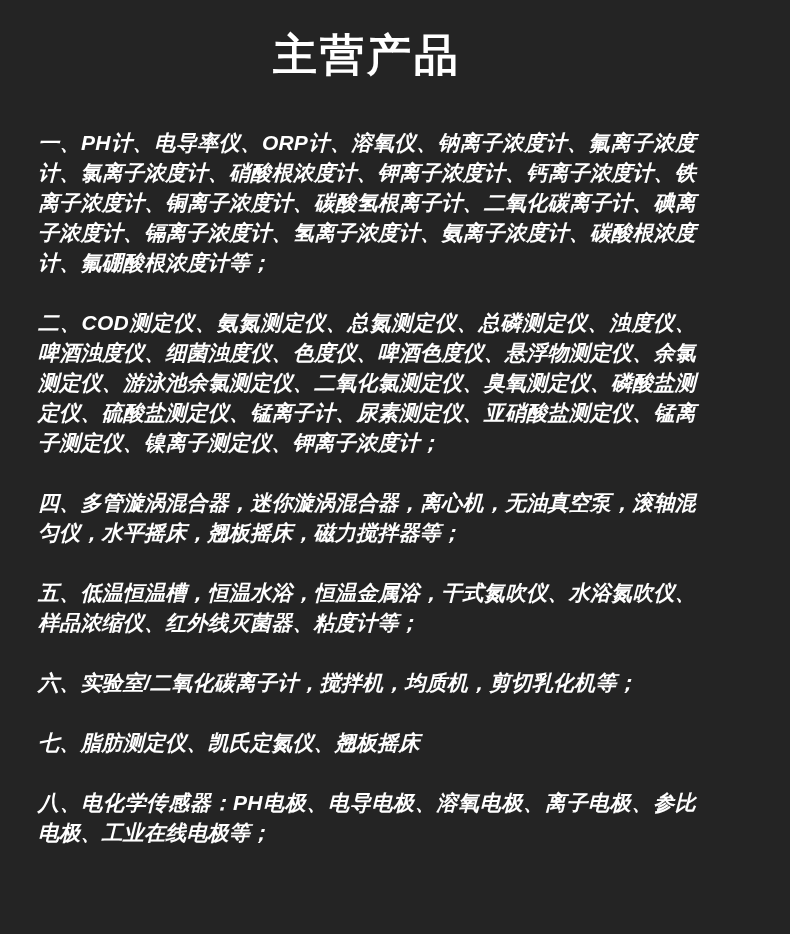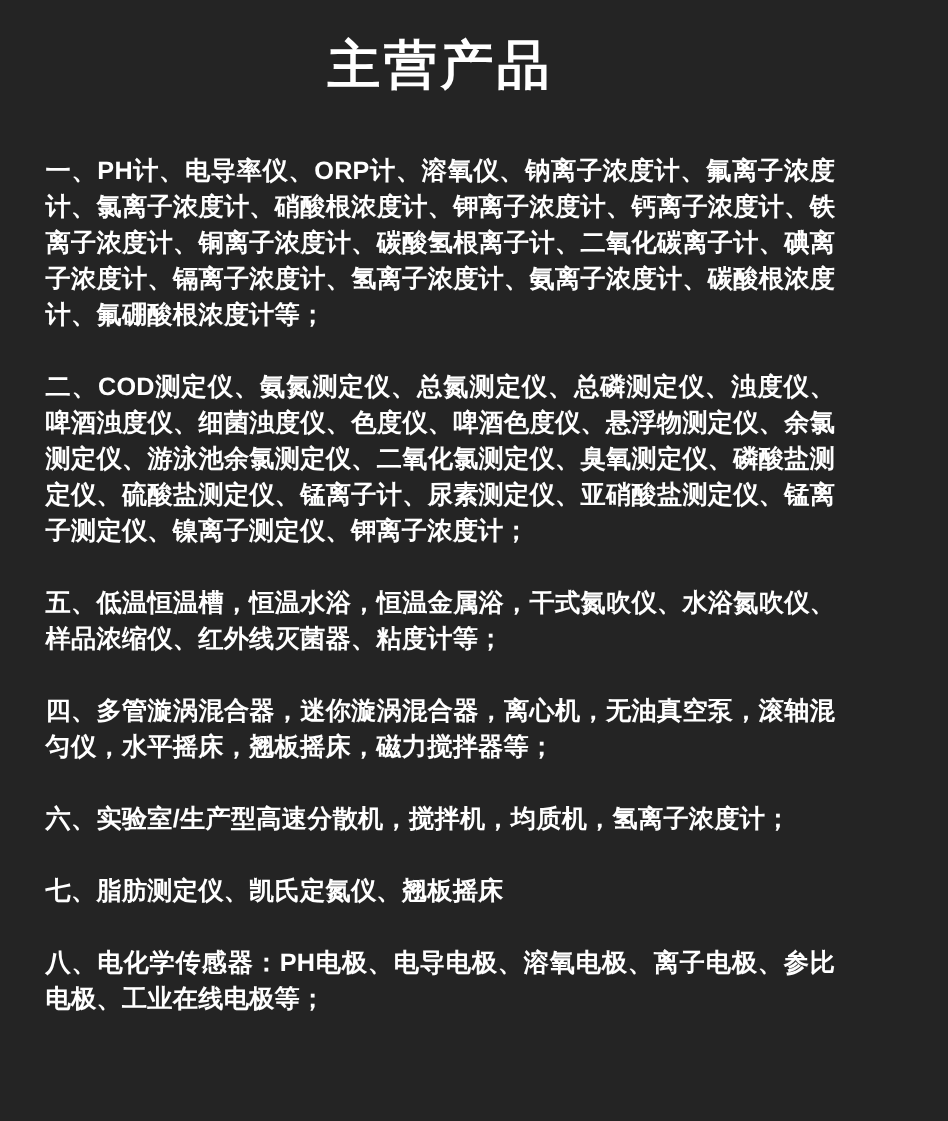--- a/index.html
+++ b/index.html
@@ -33,29 +33,30 @@
     padding: 44px 38px 0 38px;
   }
   .product {
     margin: 0 0 30px 0;
     color: #ffffff;
     font-size: 21px;
     line-height: 30px;
     font-weight: 600;
     text-align: justify;
     letter-spacing: 0.2px;
+    font-style: italic;
   }
 </style>
 </head>
 <body>
 
 <div class="page">
   <h1 class="title">主营产品</h1>
   <div class="content">
     <p class="product">一、PH计、电导率仪、ORP计、溶氧仪、钠离子浓度计、氟离子浓度计、氯离子浓度计、硝酸根浓度计、钾离子浓度计、钙离子浓度计、铁离子浓度计、铜离子浓度计、碳酸氢根离子计、二氧化碳离子计、碘离子浓度计、镉离子浓度计、氢离子浓度计、氨离子浓度计、碳酸根浓度计、氟硼酸根浓度计等；</p>
     <p class="product">二、COD测定仪、氨氮测定仪、总氮测定仪、总磷测定仪、浊度仪、啤酒浊度仪、细菌浊度仪、色度仪、啤酒色度仪、悬浮物测定仪、余氯测定仪、游泳池余氯测定仪、二氧化氯测定仪、臭氧测定仪、磷酸盐测定仪、硫酸盐测定仪、锰离子计、尿素测定仪、亚硝酸盐测定仪、锰离子测定仪、镍离子测定仪、钾离子浓度计；</p>
+    <p class="product">四、多管漩涡混合器，迷你漩涡混合器，离心机，无油真空泵，滚轴混匀仪，水平摇床，翘板摇床，磁力搅拌器等；</p>
     <p class="product">五、低温恒温槽，恒温水浴，恒温金属浴，干式氮吹仪、水浴氮吹仪、样品浓缩仪、红外线灭菌器、粘度计等；</p>
-    <p class="product">四、多管漩涡混合器，迷你漩涡混合器，离心机，无油真空泵，滚轴混匀仪，水平摇床，翘板摇床，磁力搅拌器等；</p>
-    <p class="product">六、实验室/生产型高速分散机，搅拌机，均质机，氢离子浓度计；</p>
+    <p class="product">六、实验室/二氧化碳离子计，搅拌机，均质机，剪切乳化机等；</p>
     <p class="product">七、脂肪测定仪、凯氏定氮仪、翘板摇床</p>
     <p class="product">八、电化学传感器：PH电极、电导电极、溶氧电极、离子电极、参比电极、工业在线电极等；</p>
   </div>
 </div>
 
 </body></html>

